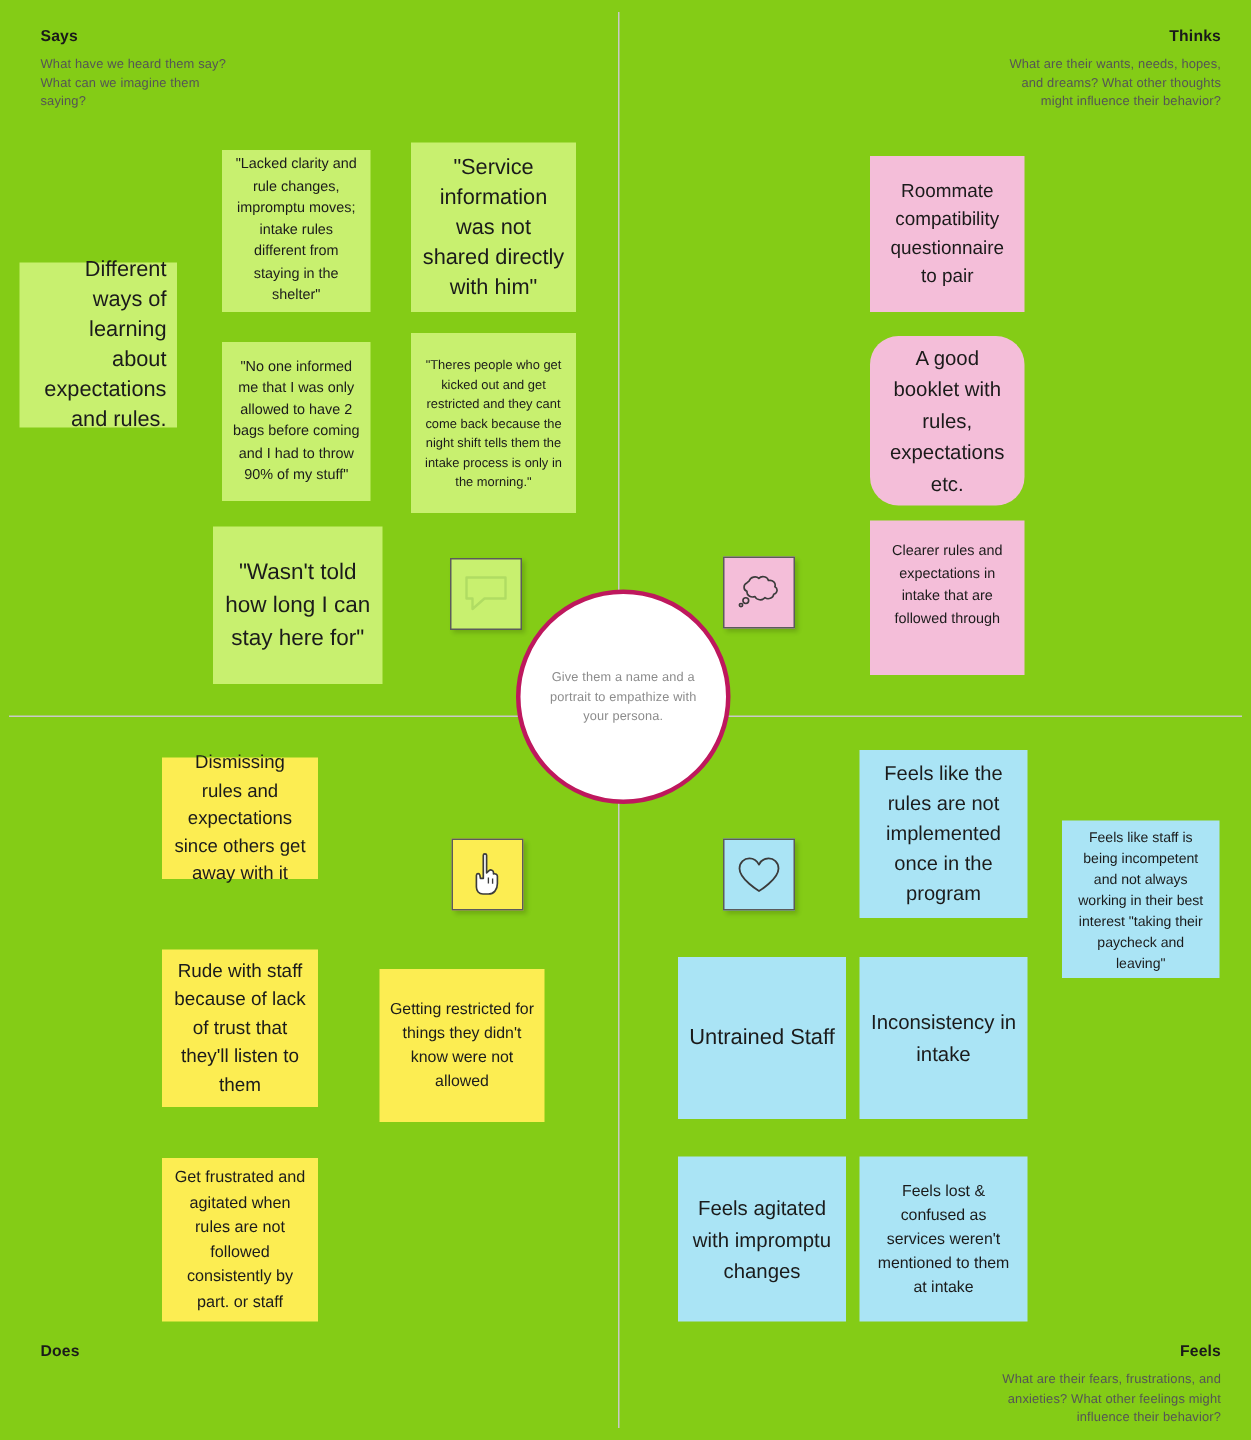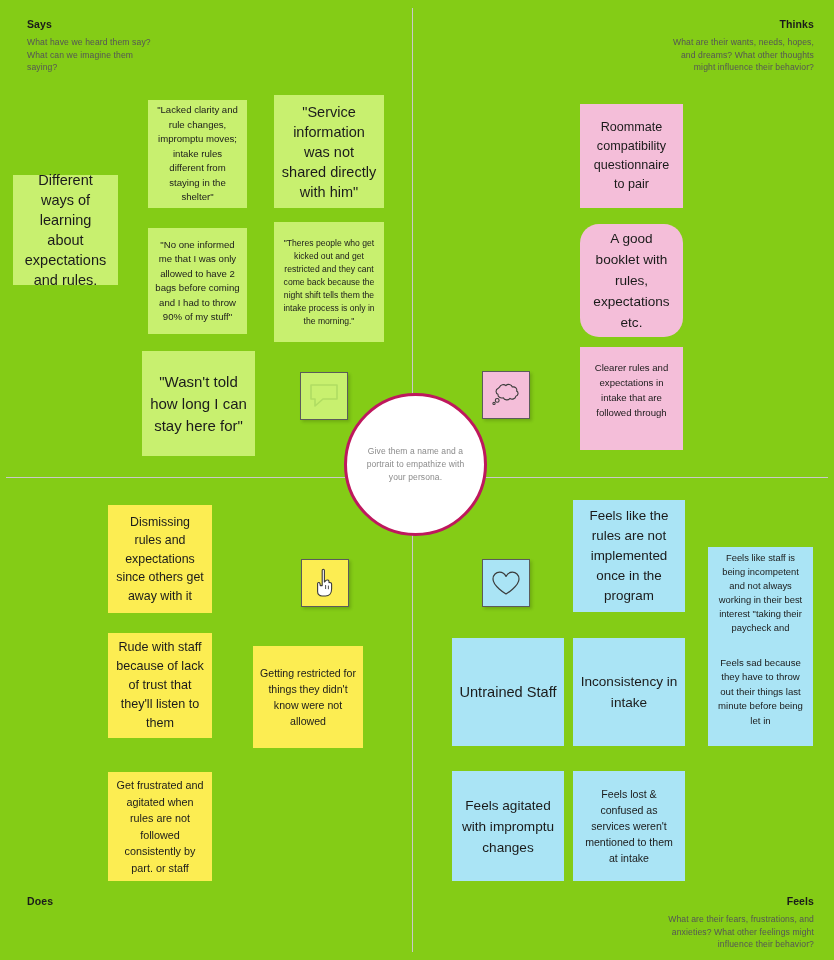--- a/index.html
+++ b/index.html
@@ -151,21 +151,21 @@
     <div class="qh-title">Does</div>
   </div>
 
   <div class="quad-header quad-feels">
     <div class="qh-title">Feels</div>
     <div class="qh-sub">What are their fears, frustrations, and
 anxieties? What other feelings might
 influence their behavior?</div>
   </div>
 
-  <div class="note green" style="left:13px; top:175px; width:105px; height:110px; font-size:14.5px; line-height:20px;">
+  <div class="note green" style="left:13px; top:175px; width:105px; height:110px; font-size:14.5px; line-height:20px;text-align:right;">
     <div class="note-inner">Different ways of learning about expectations and rules.</div>
   </div>
 
   <div class="note green" style="left:148px; top:100px; width:99px; height:108px; font-size:9.6px; line-height:14.5px;">
     <div class="note-inner">"Lacked clarity and rule changes, impromptu moves; intake rules different from staying in the shelter"</div>
   </div>
 
   <div class="note green" style="left:274px; top:95px; width:110px; height:113px; font-size:14.5px; line-height:20px;">
     <div class="note-inner">"Service information was not shared directly with him"</div>
   </div>
@@ -205,21 +205,21 @@
   <div class="icon-tile pink" style="left:482px; top:371px;">
     <span>
       <svg width="32" height="26" viewBox="0 0 32 26" fill="none" stroke="#3b3b3b" stroke-width="1.1">
         <path d="M9.5 5.2 C10.4 2.6 14.1 1.8 15.9 3.6 C17.6 1.6 21.6 2.2 22.3 5.0 C25.2 4.4 27.5 6.6 26.6 9.1 C28.8 10.2 28.4 13.6 25.8 14.2 C25.6 16.8 21.9 18.0 20.0 16.4 C18.4 18.6 14.3 18.3 13.3 15.7 C10.6 16.7 7.6 14.9 8.0 12.2 C5.5 11.6 5.3 7.7 7.9 6.6 Z" stroke-linejoin="round"></path>
         <circle cx="7.2" cy="18.4" r="1.9"></circle>
         <circle cx="4.0" cy="21.4" r="1.1"></circle>
       </svg>
     </span>
   </div>
 
-  <div class="note yellow" style="left:108px; top:505px; width:104px; height:108px; font-size:12.4px; line-height:18.5px;">
+  <div class="note yellow" style="left:108px; top:505px; width:104px; height:81px; font-size:12.4px; line-height:18.5px;">
     <div class="note-inner">Dismissing rules and expectations since others get away with it</div>
   </div>
 
   <div class="note yellow" style="left:108px; top:633px; width:104px; height:105px; font-size:12.6px; line-height:19px;">
     <div class="note-inner">Rude with staff because of lack of trust that they'll listen to them</div>
   </div>
 
   <div class="note yellow" style="left:253px; top:646px; width:110px; height:102px; font-size:10.6px; line-height:16px;">
     <div class="note-inner">Getting restricted for things they didn't know were not allowed</div>
   </div>
@@ -246,23 +246,20 @@
   </div>
 
   <div class="note blue" style="left:452px; top:638px; width:112px; height:108px; font-size:14.6px; line-height:22px;">
     <div class="note-inner">Untrained Staff</div>
   </div>
 
   <div class="note blue" style="left:573px; top:638px; width:112px; height:108px; font-size:13.6px; line-height:21px;">
     <div class="note-inner">Inconsistency in intake</div>
   </div>
 
-  <div class="note blue" style="left:708px; top:638px; width:105px; height:108px; font-size:9.6px; line-height:14.5px;">
-    <div class="note-inner">Feels sad because they have to throw out their things last minute before being let in</div>
-  </div>
 
   <div class="note blue" style="left:452px; top:771px; width:112px; height:110px; font-size:13.6px; line-height:21px;">
     <div class="note-inner">Feels agitated with impromptu changes</div>
   </div>
 
   <div class="note blue" style="left:573px; top:771px; width:112px; height:110px; font-size:10.6px; line-height:16px;">
     <div class="note-inner">Feels lost &amp; confused as services weren't mentioned to them at intake</div>
   </div>
 
   <div class="icon-tile blue" style="left:482px; top:559px;">

